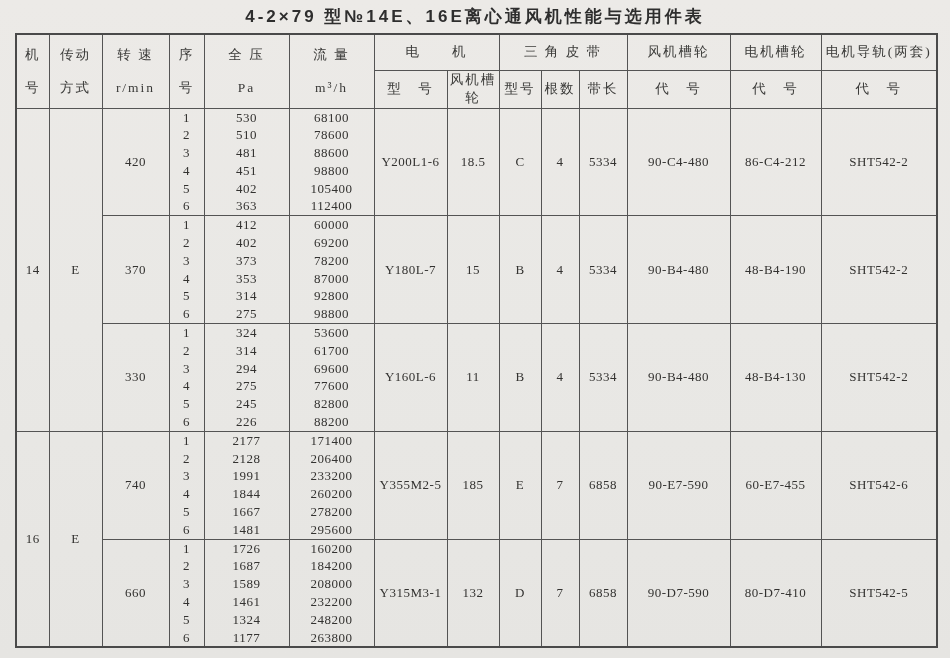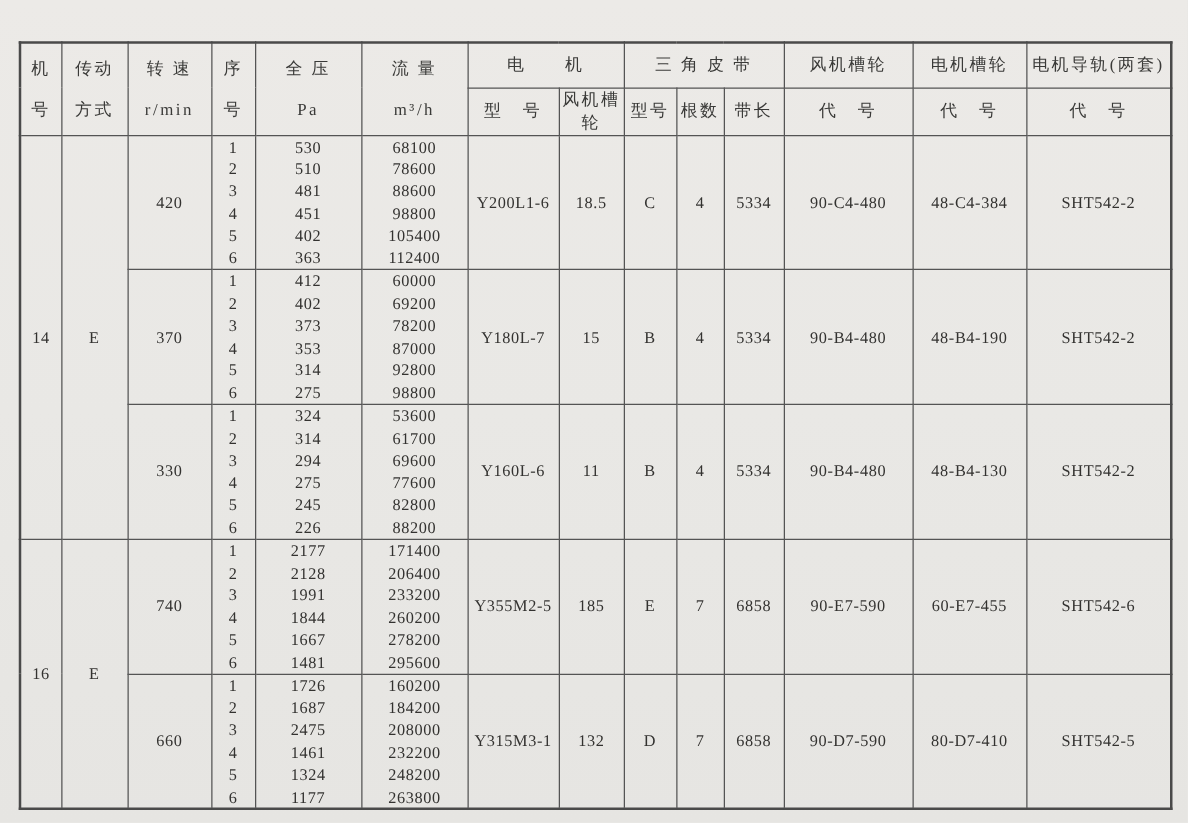--- a/index.html
+++ b/index.html
@@ -65,20 +65,21 @@
   }
   td.list {
     white-space: pre-line;
     line-height: 17.8px;
   }
 </style>
 </head>
 <body>
 
 <div class="page">
+  <div class="title">4-2×79 型№14E、16E离心通风机性能与选用件表</div>
 
   <table class="main">
     <colgroup>
       <col style="width:33px">
         <col style="width:53px">
         <col style="width:67px">
         <col style="width:35px">
       <col style="width:85px">
         <col style="width:85px">
         <col style="width:73px">
@@ -143,21 +144,21 @@
 88600
 98800
 105400
 112400</td>
         <td>Y200L1-6</td>
         <td>18.5</td>
         <td>C</td>
         <td>4</td>
         <td>5334</td>
         <td>90-C4-480</td>
-        <td>48-C4-384</td>
+        <td>86-C4-212</td>
         <td>SHT542-2</td>
       </tr>
       <tr>
         <td>370</td>
         <td class="list">1
 2
 3
 4
 5
 6</td>
@@ -245,21 +246,21 @@
       <tr>
         <td>660</td>
         <td class="list">1
 2
 3
 4
 5
 6</td>
         <td class="list">1726
 1687
-2475
+1589
 1461
 1324
 1177</td>
         <td class="list">160200
 184200
 208000
 232200
 248200
 263800</td>
         <td>Y315M3-1</td>

